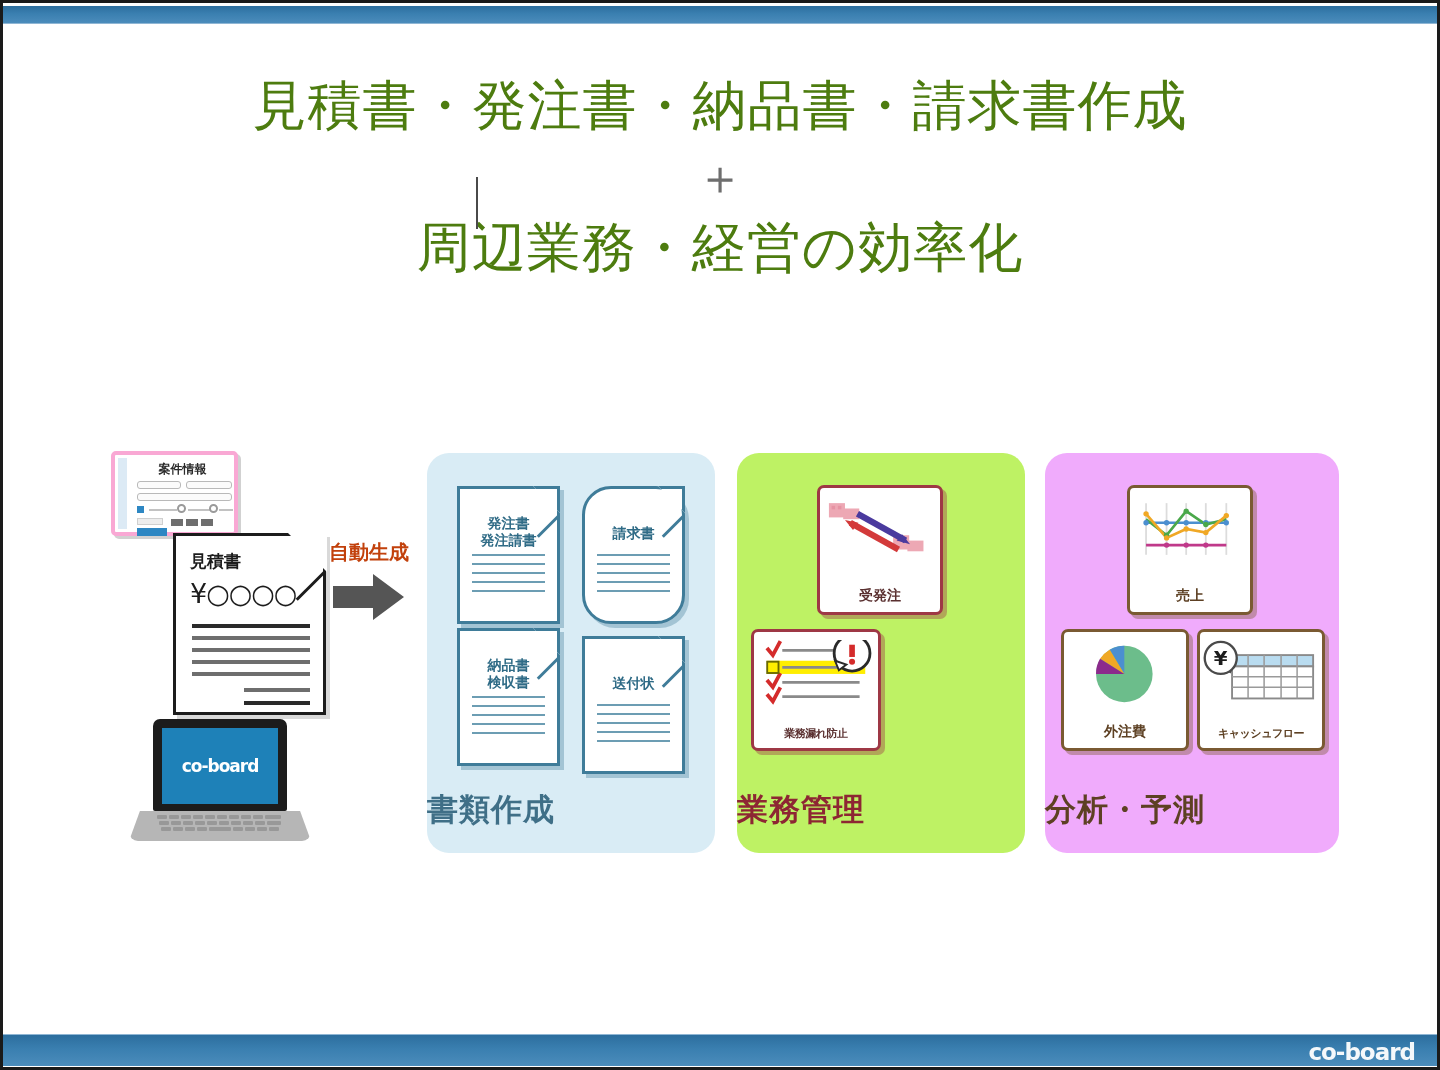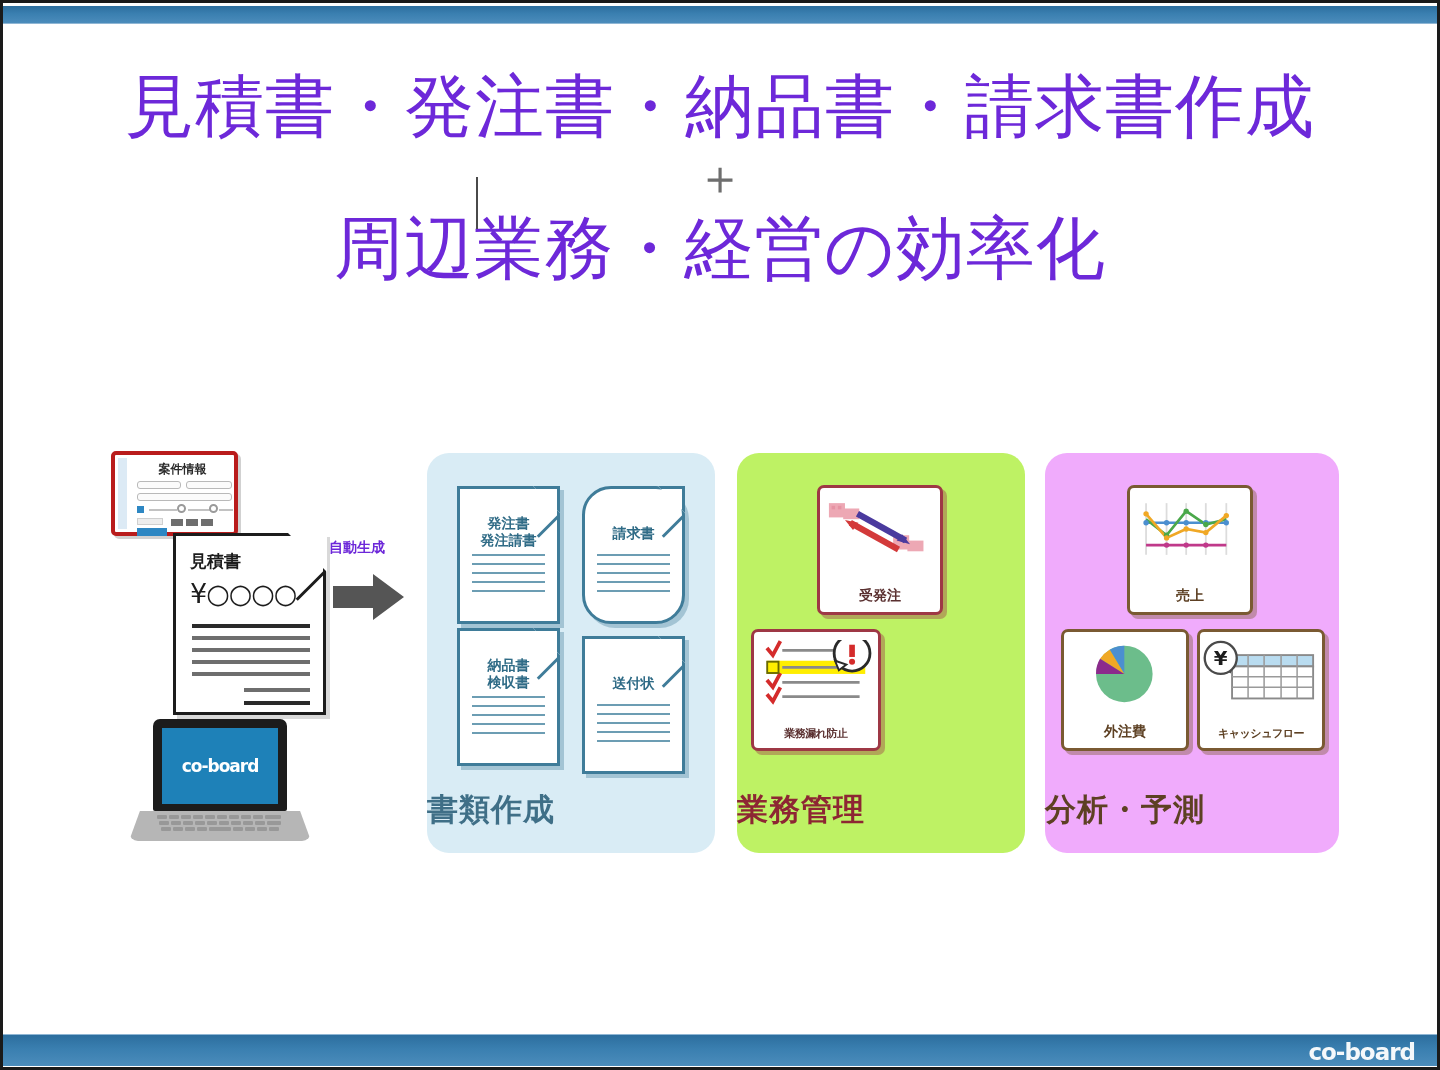--- a/index.html
+++ b/index.html
@@ -25,36 +25,36 @@
   #top-bar { top: 3px; height: 18px; border-bottom: 1px solid #8fb6d4; }
   #bottom-bar { top: 1031px; height: 32px; border-top: 1px solid #8fb6d4; }
 
   
   #title-block {
     position: absolute; top: 58px; left: 0; width: 100%;
     text-align: center; color: #6a6a6a;
     font-family: "DejaVu Sans", "Liberation Sans", sans-serif;
   }
   .title-line {
-    font-size: 69px; line-height: 90px; font-weight: 400;
-    letter-spacing: 1px; white-space: nowrap; color: #6d28d9;
+    font-size: 54px; line-height: 90px; font-weight: 400;
+    letter-spacing: 1px; white-space: nowrap; color: #4d7c0f;
   }
   .title-plus { font-size: 48px; line-height: 52px; color: #6e6e6e; }
   #caret {
     position: absolute; left: 473px; top: 174px;
     width: 2px; height: 52px; background: #4a4a4a;
   }
 
   
   #illus { position: absolute; left: 108px; top: 440px; width: 320px; height: 440px; }
 
   
   #form-card {
     position: absolute; left: 0px; top: 8px; width: 127px; height: 85px;
-    background: #ffffff; border: 4px solid #b91c1c; border-radius: 5px;
+    background: #ffffff; border: 4px solid #f9a8d4; border-radius: 5px;
     box-shadow: 3px 3px 0 rgba(0,0,0,0.18);
   }
   #form-card .side { position: absolute; left: 3px; top: 3px; width: 9px; bottom: 3px; background: #dceaf5; }
   #form-card .fhead {
     position: absolute; left: 22px; top: 6px; right: 6px;
     font-size: 12px; font-weight: 700; color: #2a2a2a; letter-spacing: 0px;
     font-family: "DejaVu Sans", sans-serif; text-align: center;
   }
   #form-card .fld { position: absolute; background: #fbfbfb; border: 1px solid #b9b9b9; border-radius: 3px; height: 8px; }
   #form-card .f1 { left: 22px; top: 26px; width: 44px; }
@@ -88,22 +88,22 @@
   }
   #qyen {
     position: absolute; left: 14px; top: 42px; font-size: 27px; color: #1c1c1c;
     font-family: "DejaVu Sans", sans-serif; letter-spacing: -1px;
   }
   #quote-doc .ln { position: absolute; left: 16px; height: 4px; background: #6e6e6e; }
   #quote-doc .ln.dark { background: #2a2a2a; }
 
   
   #auto-label {
-    position: absolute; left: 218px; top: 96px; font-size: 14px; font-weight: 700;
-    color: #6d28d9; font-family: "DejaVu Sans", sans-serif; white-space: nowrap;
+    position: absolute; left: 218px; top: 96px; font-size: 20px; font-weight: 700;
+    color: #c2410c; font-family: "DejaVu Sans", sans-serif; white-space: nowrap;
   }
   #auto-arrow { position: absolute; left: 222px; top: 130px; width: 72px; height: 48px; }
 
   
   #laptop { position: absolute; left: 18px; top: 276px; width: 182px; height: 132px; }
   #lp-lid { position: absolute; left: 24px; top: 0; width: 134px; height: 92px; background: #1c1c1c; border-radius: 7px 7px 2px 2px; }
   #lp-screen { position: absolute; left: 9px; top: 9px; right: 9px; bottom: 7px; background: #1e81b8; }
   #lp-logo {
     position: absolute; left: 0; right: 0; top: 50%; transform: translateY(-50%);
     text-align: center; color: #ffffff; font-size: 17px; font-weight: 700;

